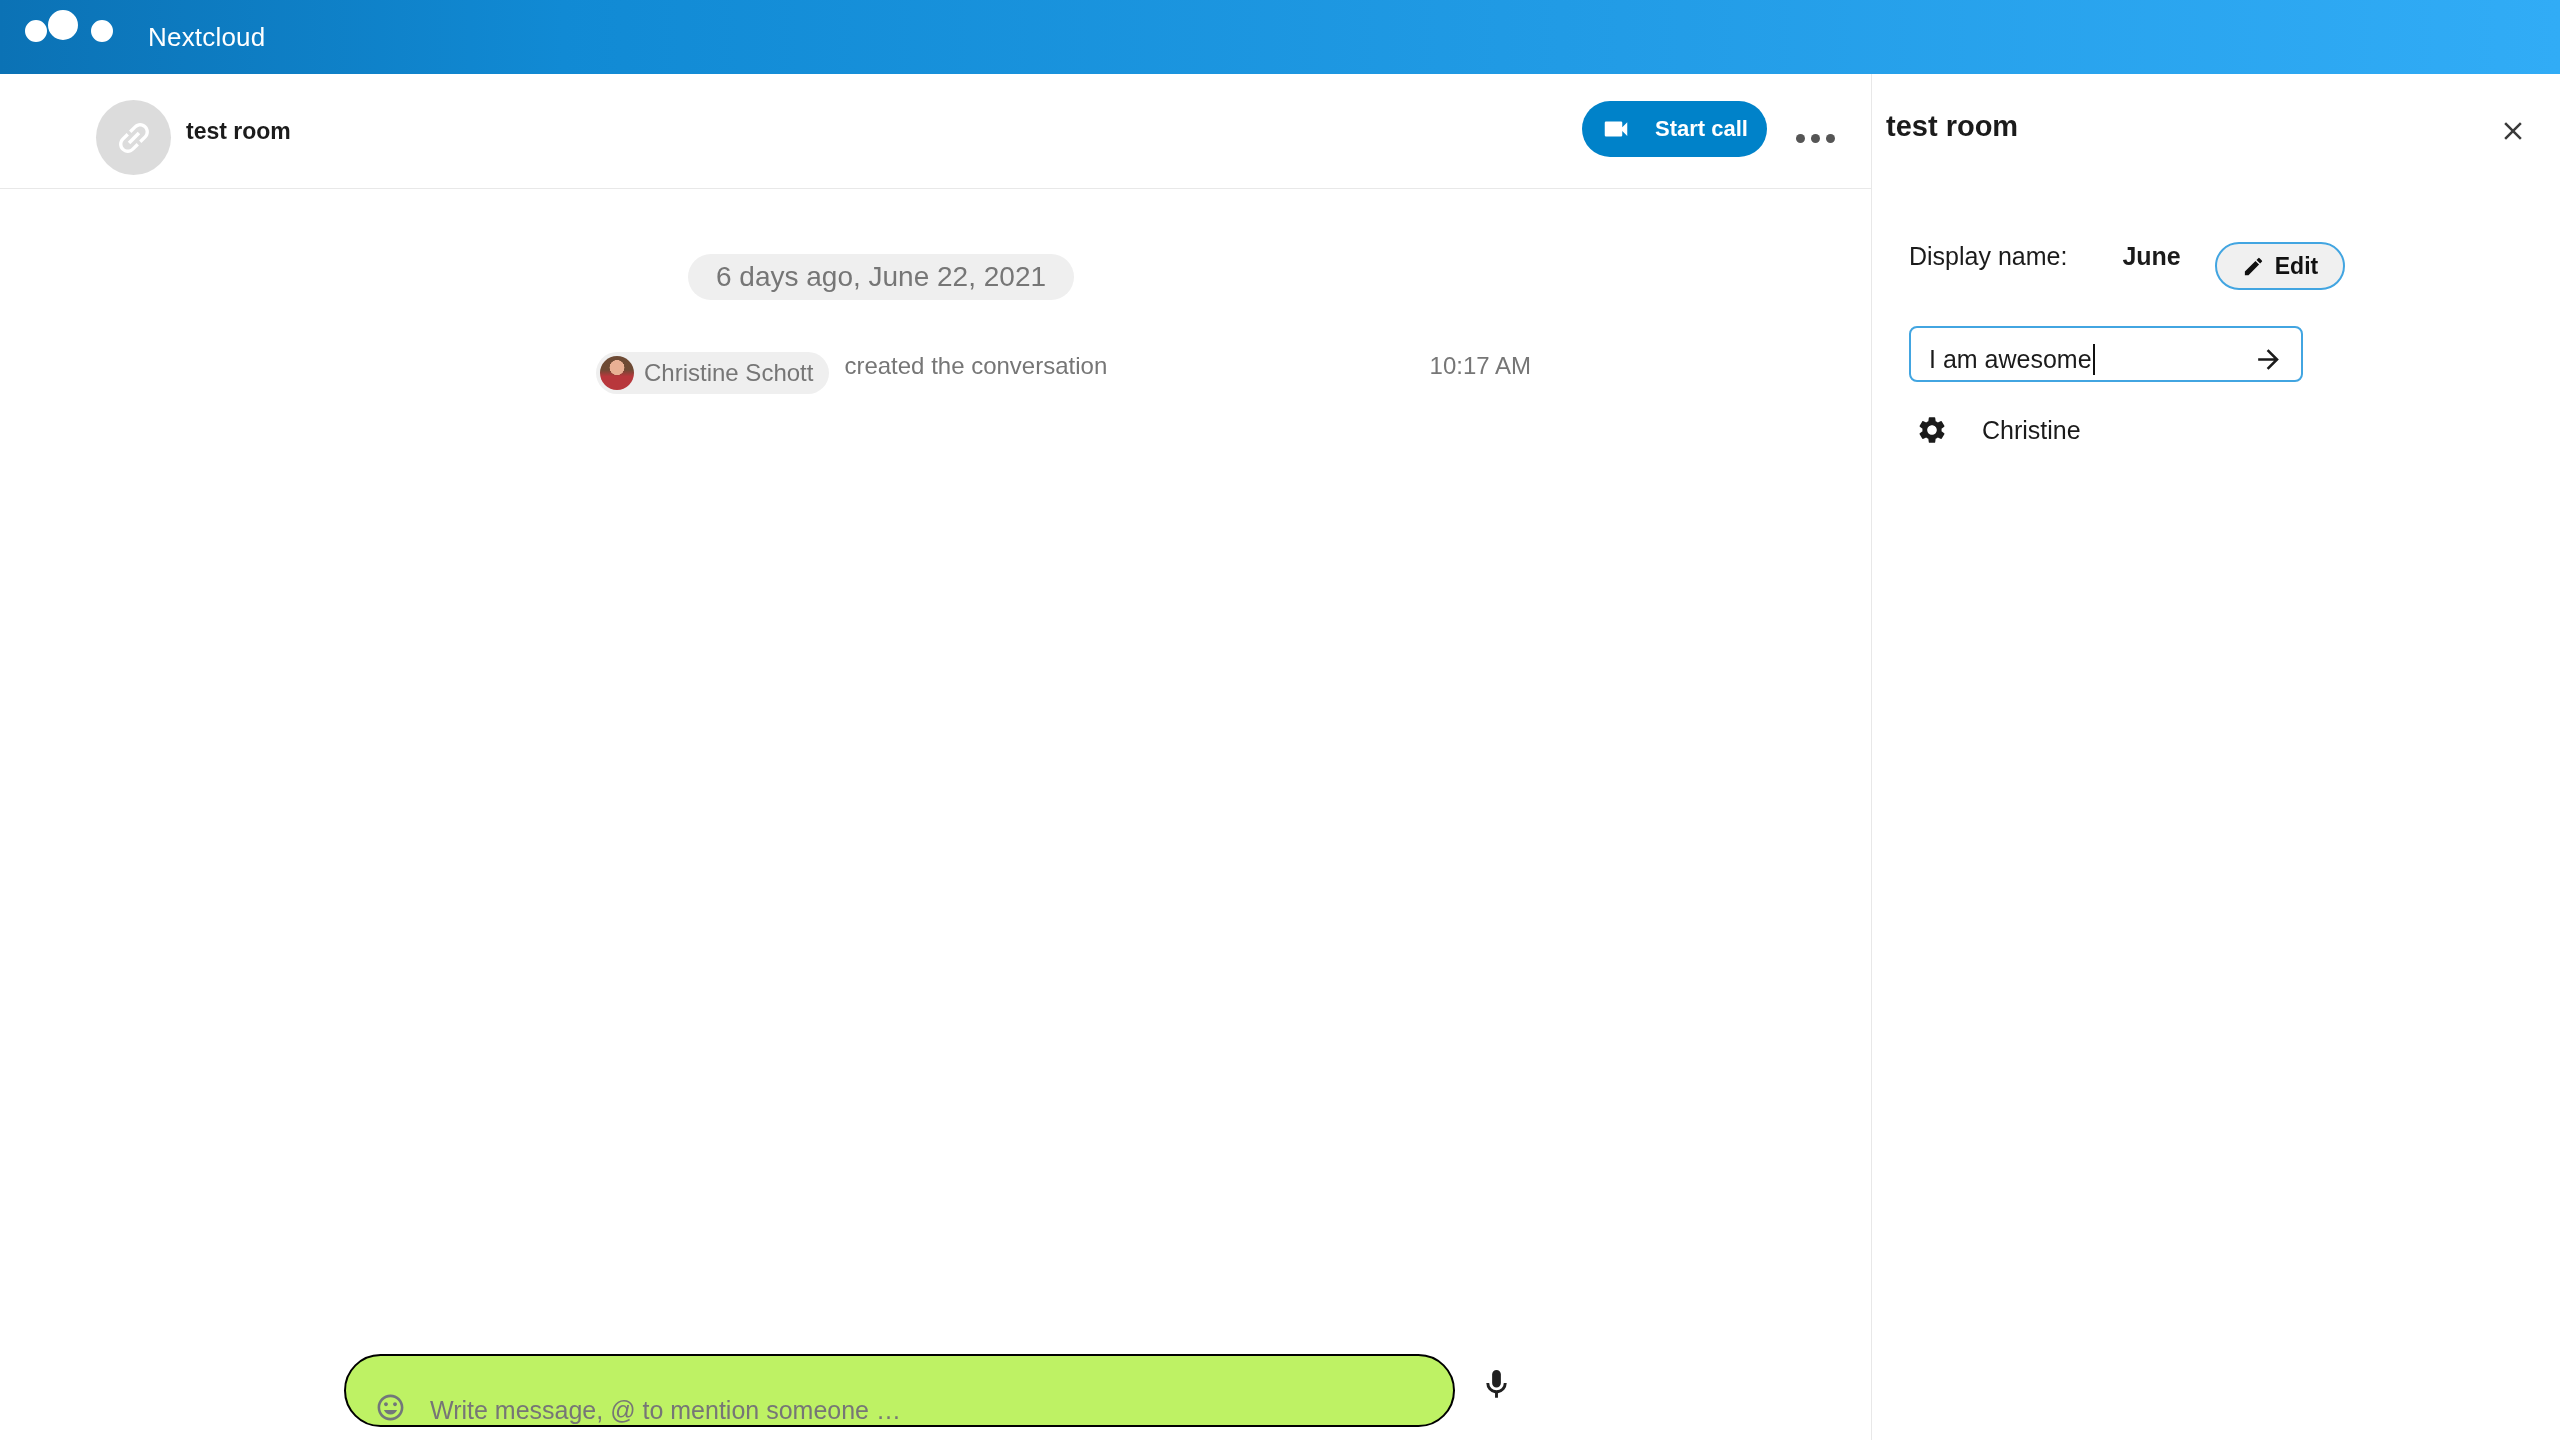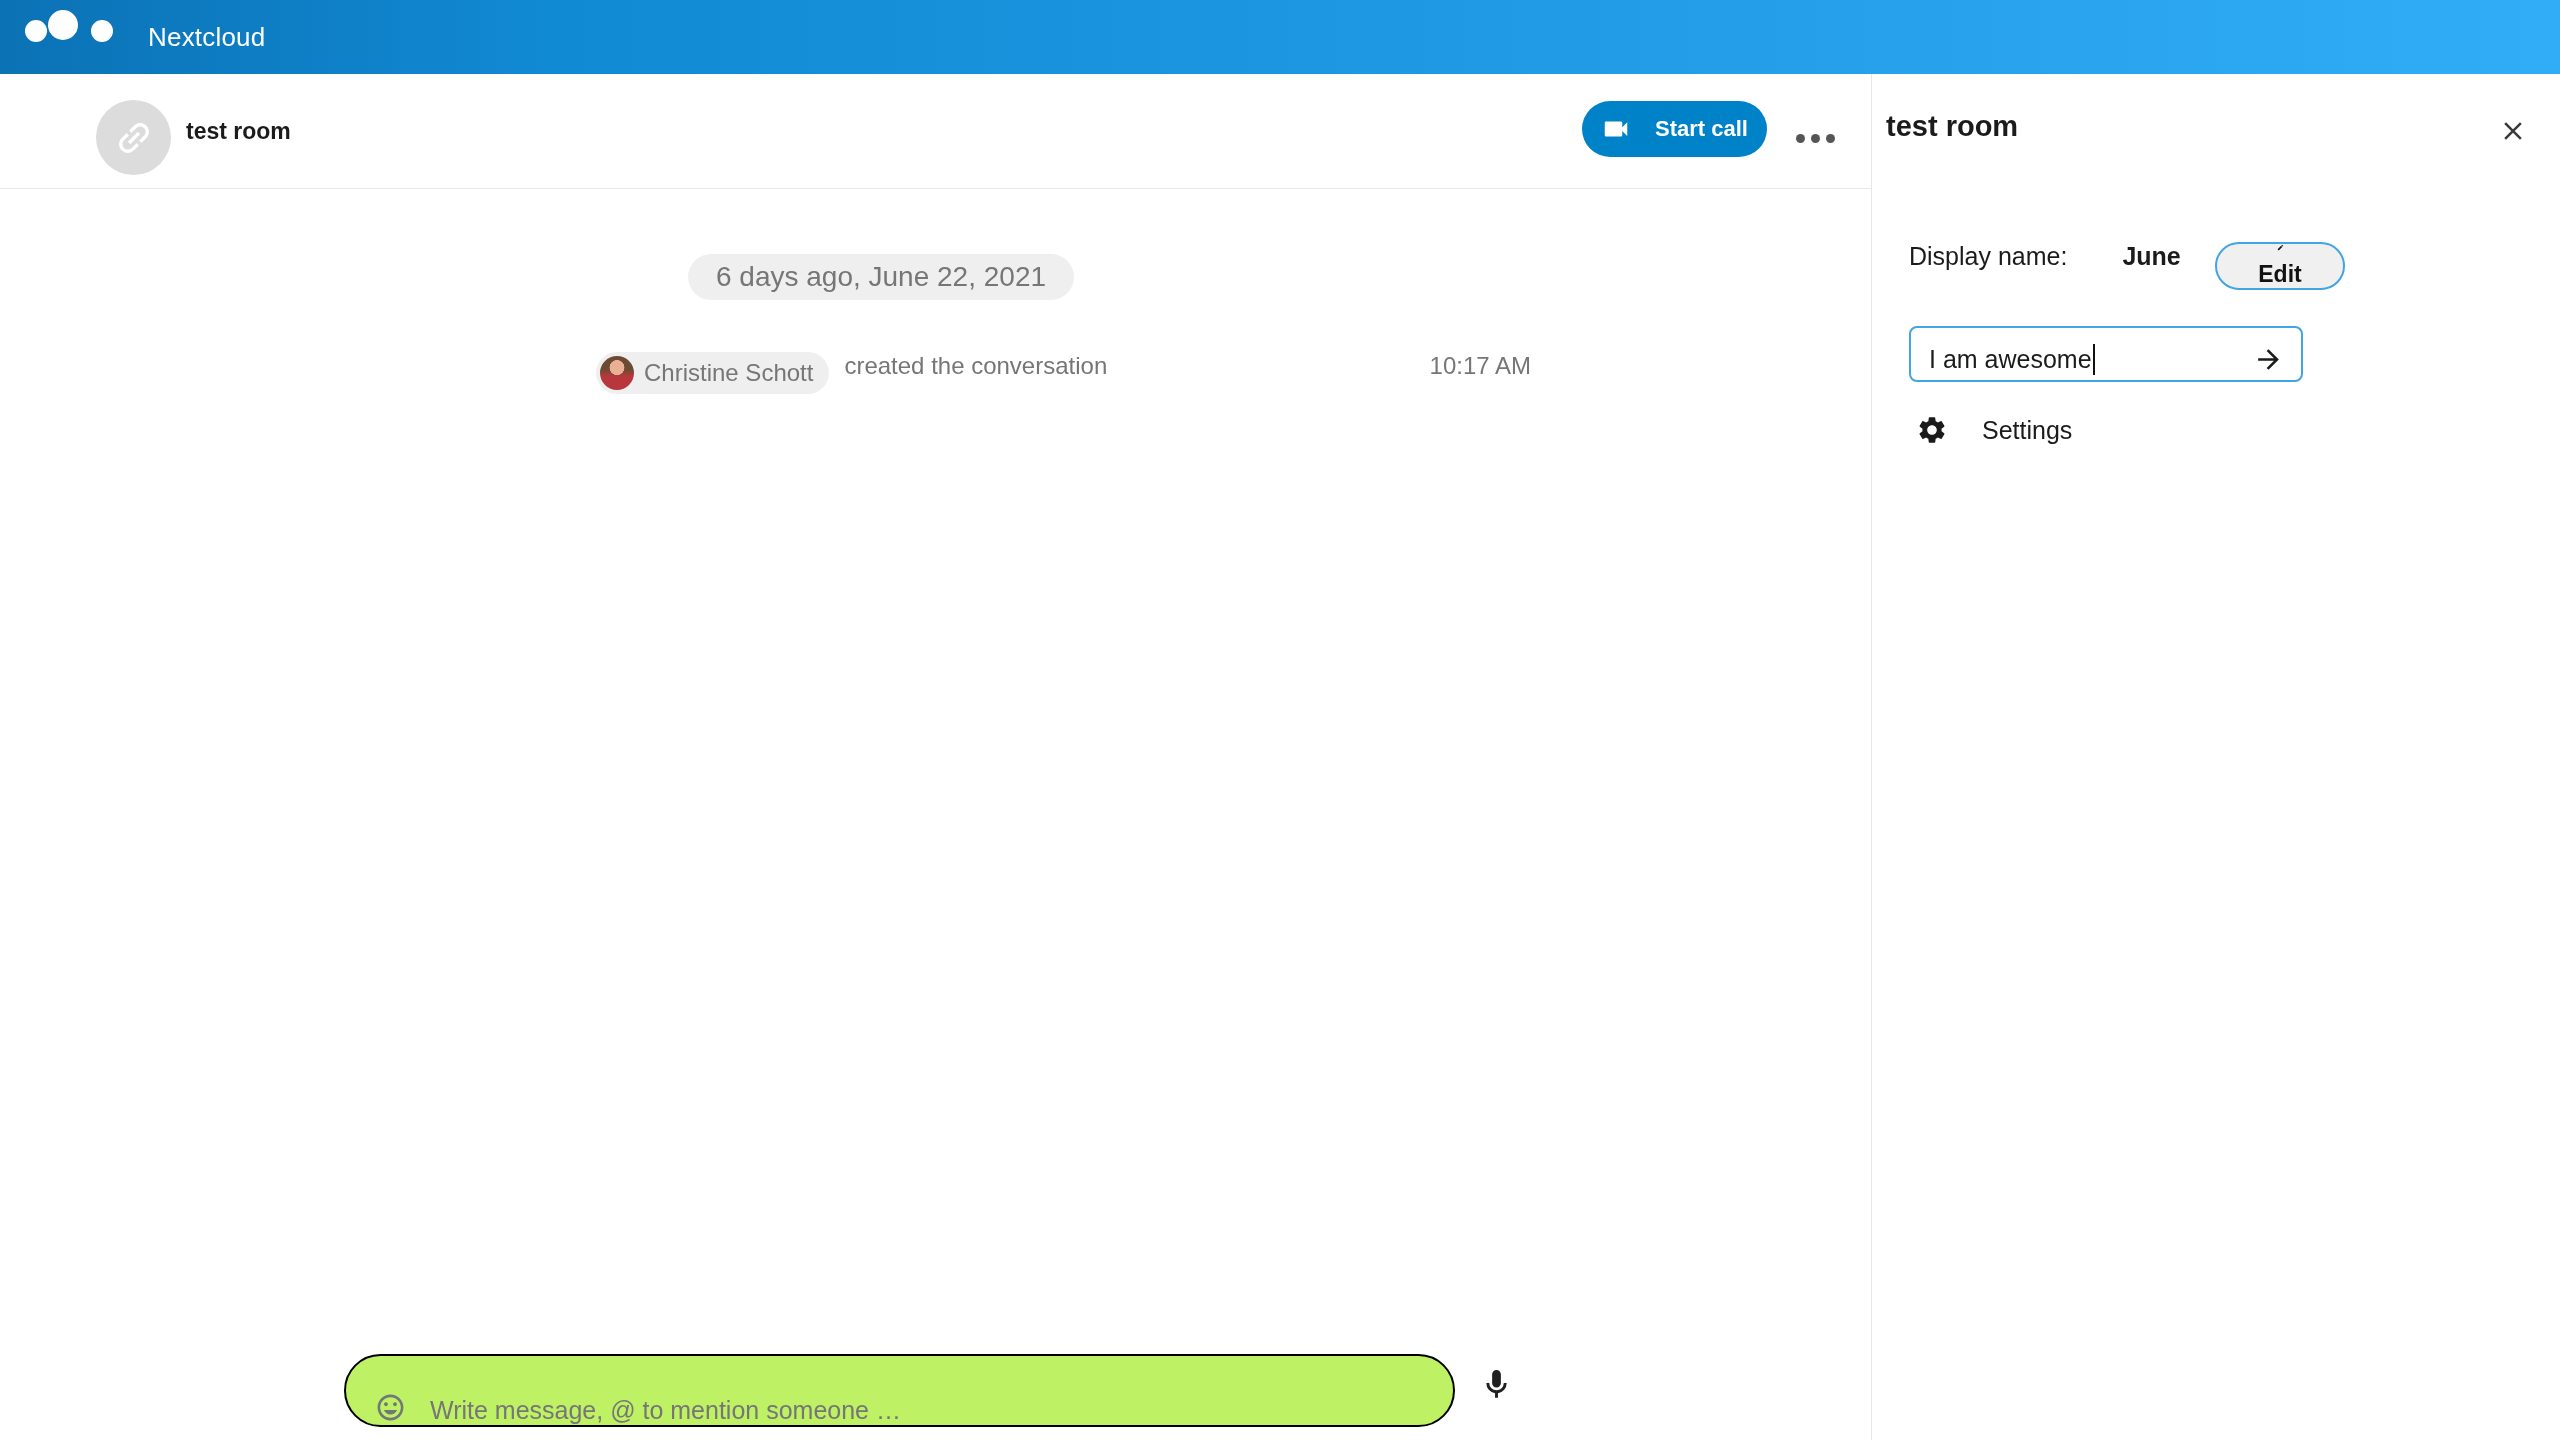--- a/index.html
+++ b/index.html
@@ -89,21 +89,21 @@
     color:#3a3a3a; cursor:pointer; display:flex; align-items:center; justify-content:center;
   }
   .close-btn svg { width:30px; height:30px; }
 
   .display-name-row { position:absolute; left:37px; top:168px; width:615px; height:48px; display:flex; align-items:flex-start;gap:47px; }
   .display-name-label { font-size:25px; color:#1b1b1b; }
   .display-name-value { font-size:25px; font-weight:bold; color:#1b1b1b; margin-left:8px; }
   .edit-btn {
     position:absolute; left:306px; top:0; width:130px; height:48px; border-radius:24px;
     background:#f0f0f0; border:2px solid #42a5e1; cursor:pointer; font-family:inherit;
-    display:flex; align-items:center; justify-content:center; gap:10px; color:#111;flex-direction:column;
+    display:flex; align-items:center; justify-content:center; gap:10px; color:#111;
   }
   .edit-btn svg { width:23px; height:23px; }
   .edit-btn span { font-size:23px; font-weight:bold; }
 
   .name-input {
     position:absolute; left:37px; top:252px; width:394px; height:56px; border-radius:8px;
     border:2px solid #42a5e1; background:#fff; display:flex; align-items:center; padding:10px 14px 0 18px; cursor:text;
   }
   .name-input-text { font-size:25px; color:#1b1b1b; white-space:pre; }
   .caret { width:2px; height:31px; background:#111; margin-left:1px; animation:blink 1s steps(1) infinite; }
@@ -205,17 +205,17 @@
         <svg viewBox="0 0 24 24" fill="currentColor">
             <path d="M12 4l-1.41 1.41L16.17 11H4v2h12.17l-5.58 5.59L12 20l8-8z"></path>
           </svg>
       </button>
     </div>
 
     <div class="settings-item">
       <svg viewBox="0 0 24 24" fill="currentColor">
           <path d="M19.14 12.94c.04-.3.06-.61.06-.94 0-.32-.02-.64-.07-.94l2.03-1.58a.49.49 0 0 0 .12-.61l-1.92-3.32a.488.488 0 0 0-.59-.22l-2.39.96c-.5-.38-1.03-.7-1.62-.94l-.36-2.54a.484.484 0 0 0-.48-.41h-3.84c-.24 0-.43.17-.47.41l-.36 2.54c-.59.24-1.13.57-1.62.94l-2.39-.96c-.22-.08-.47 0-.59.22L2.74 8.87c-.12.21-.08.47.12.61l2.03 1.58c-.05.3-.09.63-.09.94s.02.64.07.94l-2.03 1.58a.49.49 0 0 0-.12.61l1.92 3.32c.12.22.37.29.59.22l2.39-.96c.5.38 1.03.7 1.62.94l.36 2.54c.05.24.24.41.48.41h3.84c.24 0 .44-.17.47-.41l.36-2.54c.59-.24 1.13-.56 1.62-.94l2.39.96c.22.08.47 0 .59-.22l1.92-3.32c.12-.22.07-.47-.12-.61l-2.01-1.58zM12 15.6c-1.98 0-3.6-1.62-3.6-3.6s1.62-3.6 3.6-3.6 3.6 1.62 3.6 3.6-1.62 3.6-3.6 3.6z"></path>
         </svg>
-      <span class="settings-label">Settings</span>
+      <span class="settings-label">Christine</span>
     </div>
   </aside>
 
 </div>
 
 </body></html>

